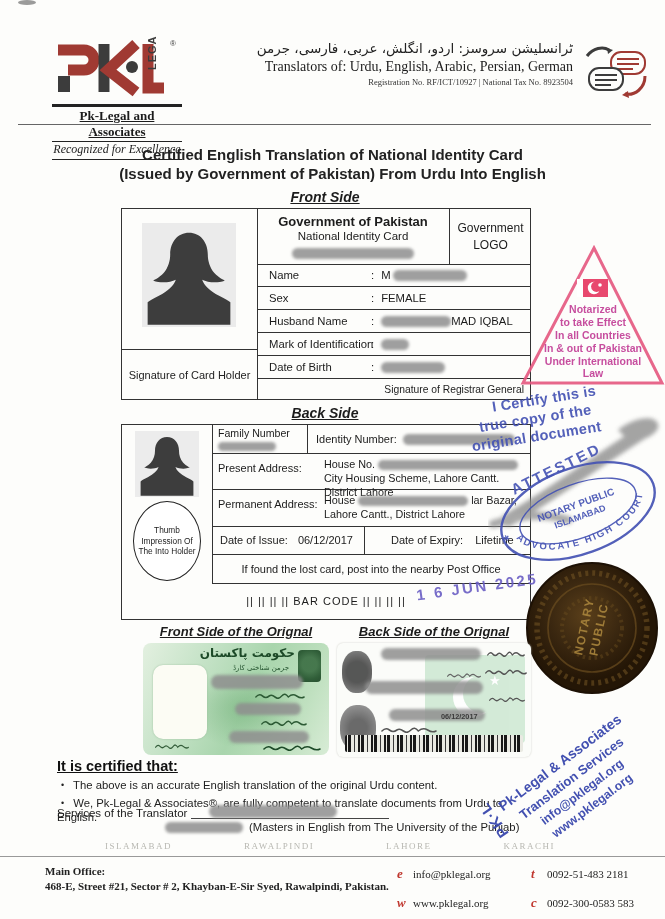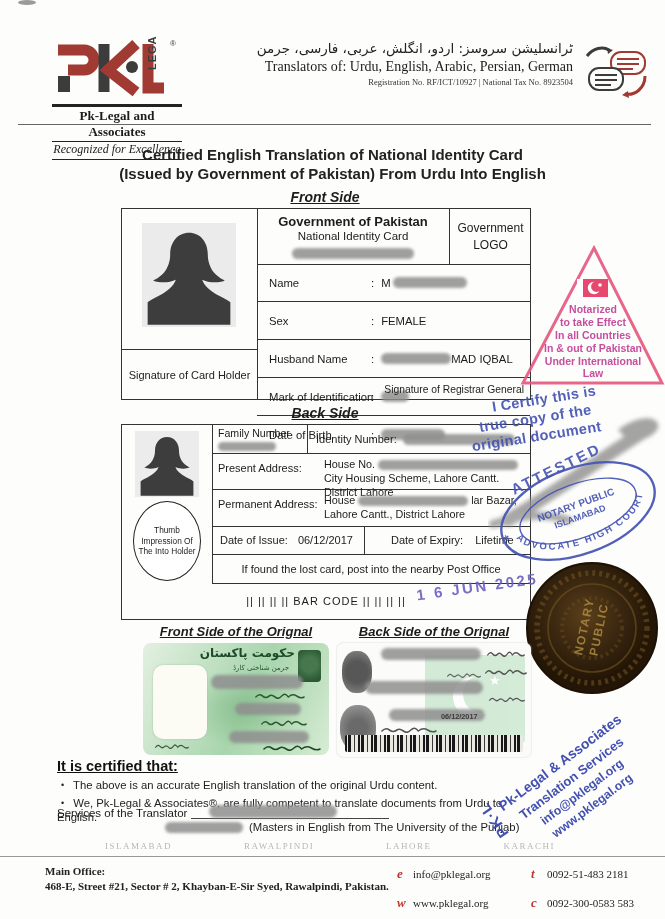--- a/index.html
+++ b/index.html
@@ -5,21 +5,21 @@
   html,body{margin:0;padding:0;background:#e8e8e4;}
   .page{position:relative;width:665px;height:919px;background:#fdfdfb;overflow:hidden;
         font-family:"Liberation Sans",sans-serif;color:#1c1c1c;}
   .abs{position:absolute;}
   .blur{background:#8f8f8f;border-radius:7px;filter:blur(1.6px);opacity:.85;display:inline-block;vertical-align:middle;}
 
   
   .corner-smudge{left:18px;top:0;width:18px;height:5px;background:#4a4a4a;border-radius:50%;opacity:.55;}
   .logo-block{left:52px;top:36px;width:130px;}
   .org-name{font-family:"Liberation Serif",serif;font-weight:bold;font-size:13px;text-align:center;
-            border-top:3px solid #222;border-bottom:1.5px solid #222;padding:1px 0;}
+            border-top:3px solid #222;border-bottom:1.5px solid #222;padding:1px 0;text-decoration:underline;}
   .tagline{font-family:"Liberation Serif",serif;font-style:italic;font-size:12px;text-align:center;
            border-bottom:1.5px solid #222;padding:0 0 2px;}
   .header-right{right:92px;top:40px;text-align:right;}
   .urdu-line{font-family:"DejaVu Sans",sans-serif;font-size:13.5px;direction:rtl;color:#222;}
   .translators-line{font-family:"Liberation Serif",serif;font-size:14px;margin-top:3px;}
   .registration-line{font-family:"Liberation Serif",serif;font-size:8.5px;color:#333;margin-top:2px;}
   .bubble-icon{right:14px;top:42px;}
   .header-rule{left:18px;right:14px;top:124px;border-top:1.5px solid #666;}
 
   
@@ -35,21 +35,21 @@
   .photo-box svg{width:100%;height:100%;}
   .f-left-div{position:absolute;left:0;right:0;top:140px;border-top:1.3px solid #333;}
   .f-left-cap{position:absolute;left:0;right:0;top:160px;text-align:center;font-size:11px;color:#222;}
   .f-head{position:absolute;left:135px;top:0;width:273px;height:55px;border-bottom:1.3px solid #333;}
   .f-head-mid{position:absolute;left:0;top:0;width:192px;height:100%;text-align:center;padding-top:5px;box-sizing:border-box;}
   .gov-title{font-weight:bold;font-size:13px;}
   .gov-sub{font-size:11.5px;margin-top:1px;}
   .f-head-logo{position:absolute;left:192px;top:0;width:81px;height:100%;border-left:1.3px solid #333;
                display:flex;flex-direction:column;align-items:center;justify-content:center;font-size:12px;line-height:17px;}
   .f-rows{position:absolute;left:135px;top:55px;width:273px;}
-  .f-row{height:38px;border-bottom:1.3px solid #333;display:flex;align-items:center;padding-left:12px;box-sizing:border-box;font-size:11.3px;}
+  .f-row{height:23px;border-bottom:1.3px solid #333;display:flex;align-items:center;padding-left:12px;box-sizing:border-box;font-size:11.3px;}
   .f-row .lbl{width:100px;flex:none;white-space:nowrap;}
   .f-row .sep{margin:0 7px 0 2px;}
   .f-registrar{position:absolute;left:135px;top:170px;width:273px;height:20px;display:flex;align-items:center;
                justify-content:flex-end;padding-right:6px;box-sizing:border-box;font-size:10.3px;}
 
   
   .btable{left:121px;top:424px;width:408px;height:194px;border:1.3px solid #333;font-size:11px;}
   .b-leftcol{position:absolute;left:0;top:0;width:90px;height:158px;border-right:1.3px solid #333;}
   .b-photo{position:absolute;left:13px;top:6px;width:64px;height:66px;background:#ececec;}
   .b-photo svg{width:100%;height:100%;}

